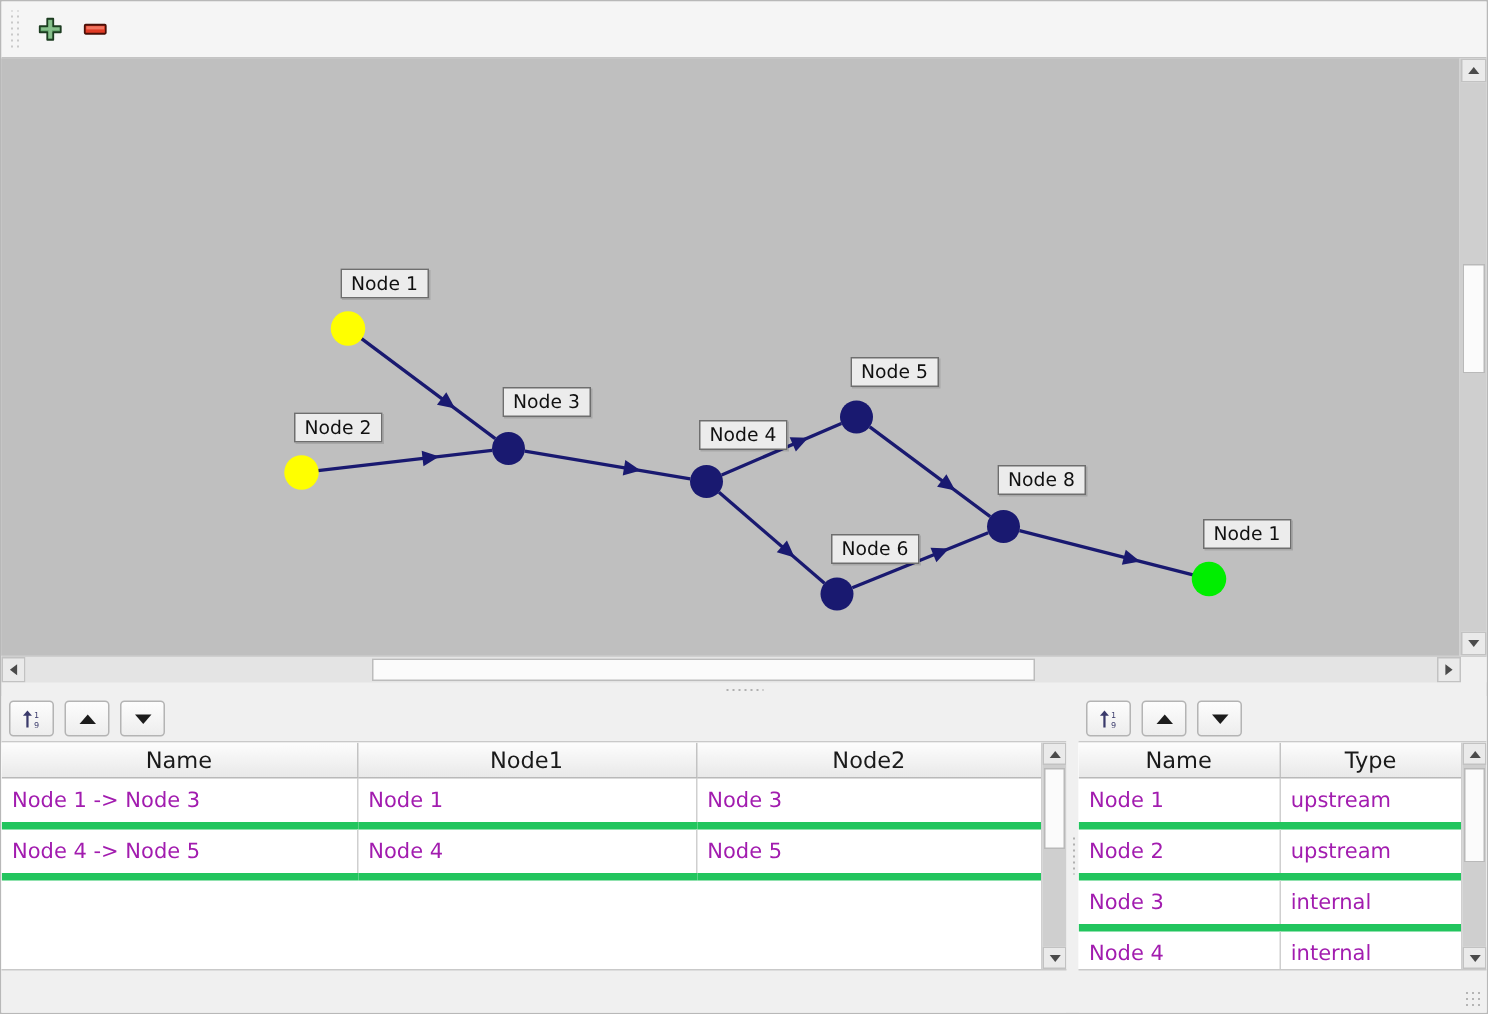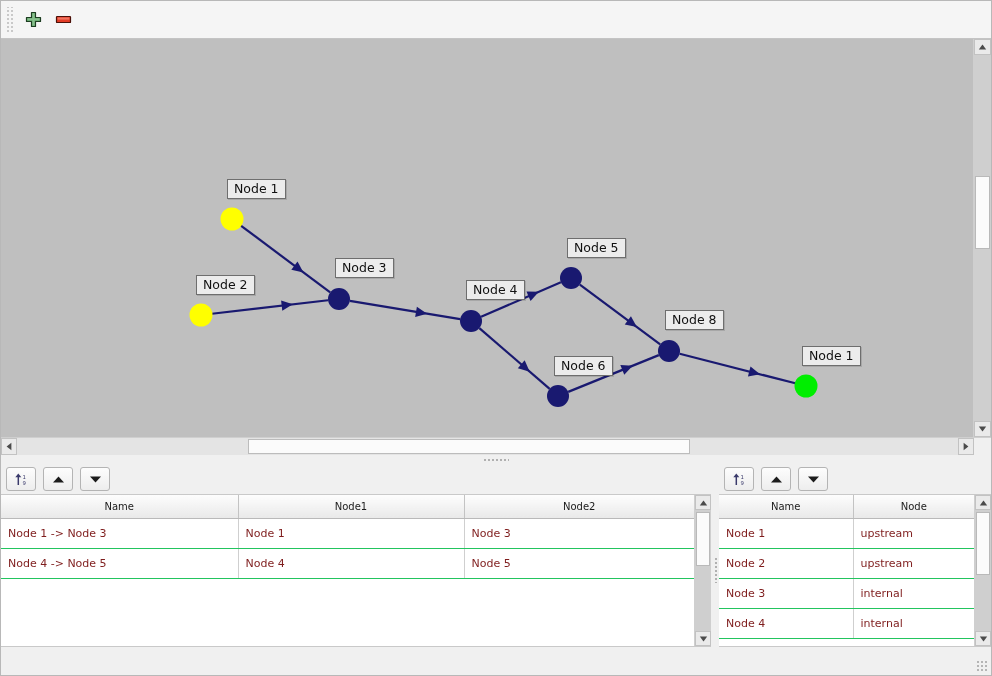--- a/index.html
+++ b/index.html
@@ -283,34 +283,34 @@
   table.grid {
     border-collapse: collapse;
     width: 100%;
     table-layout: fixed;
   }
   table.grid th {
     background: linear-gradient(#fdfdfd, #e9e9e9);
     border-right: 1px solid #c3c3c3;
     border-bottom: 1px solid #b9b9b9;
     font-weight: normal;
-    font-size: 10px;
+    font-size: 15px;
     height: 23px;
     color: #1a1a1a;
     text-align: center;
     padding: 0;
   }
   table.grid th:last-child { border-right: none; }
   table.grid td {
     border-right: 1px solid #cfcfcf;
-    border-bottom: 1px solid #22c55e;
+    border-bottom: 5px solid #22c55e;
     height: 29px;
     padding: 0 0 0 7px;
-    font-size: 11px;
-    color: #7f1d1d;
+    font-size: 14px;
+    color: #a21caf;
     background: #ffffff;
     white-space: nowrap;
     overflow: hidden;
   }
   table.grid td:last-child { border-right: none; }
 
   .tbl-vscroll {
     width: 16px;
     flex: 0 0 auto;
     background: #f0f0f0;
@@ -550,21 +550,21 @@
       <div class="table-area">
         <div class="table-scrollhost">
           <table class="grid">
             <colgroup>
                 <col style="width:134px">
                 <col>
               </colgroup>
             <thead>
                 <tr id="nodes-head">
                   <th>Name</th>
-                  <th>Node</th>
+                  <th>Type</th>
                 </tr>
               </thead>
             <tbody id="nodes-body">
                 <tr>
                   <td>Node 1</td>
                   <td>upstream</td>
                 </tr>
                 <tr>
                   <td>Node 2</td>
                   <td>upstream</td>

